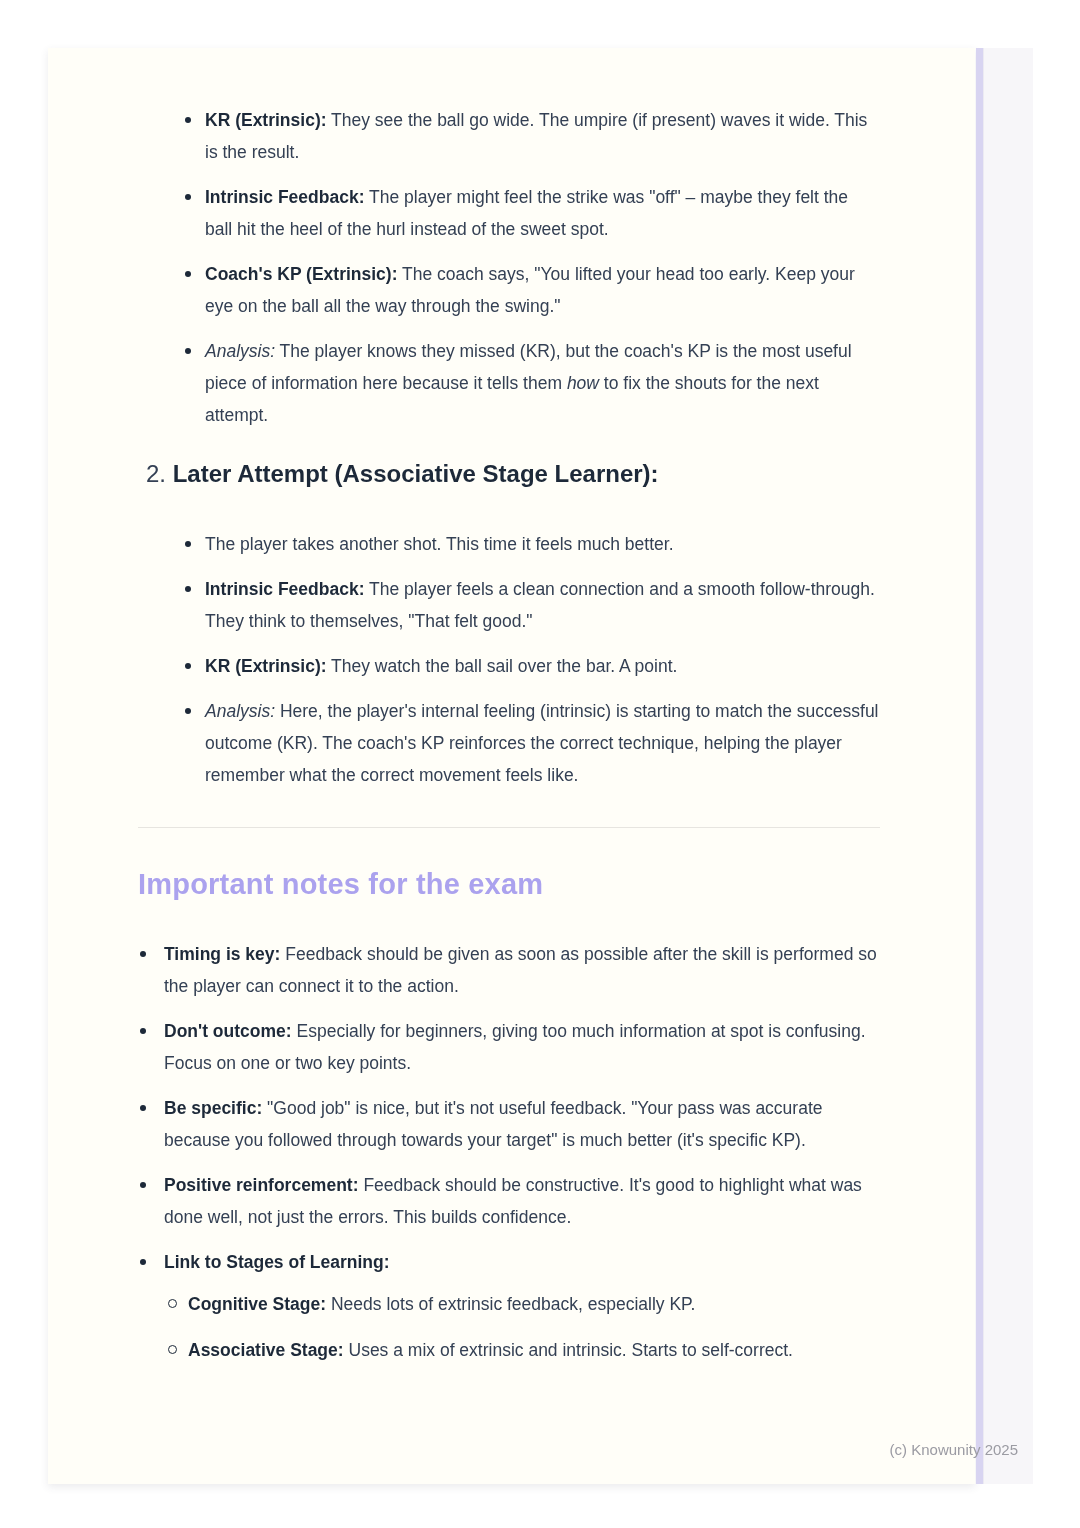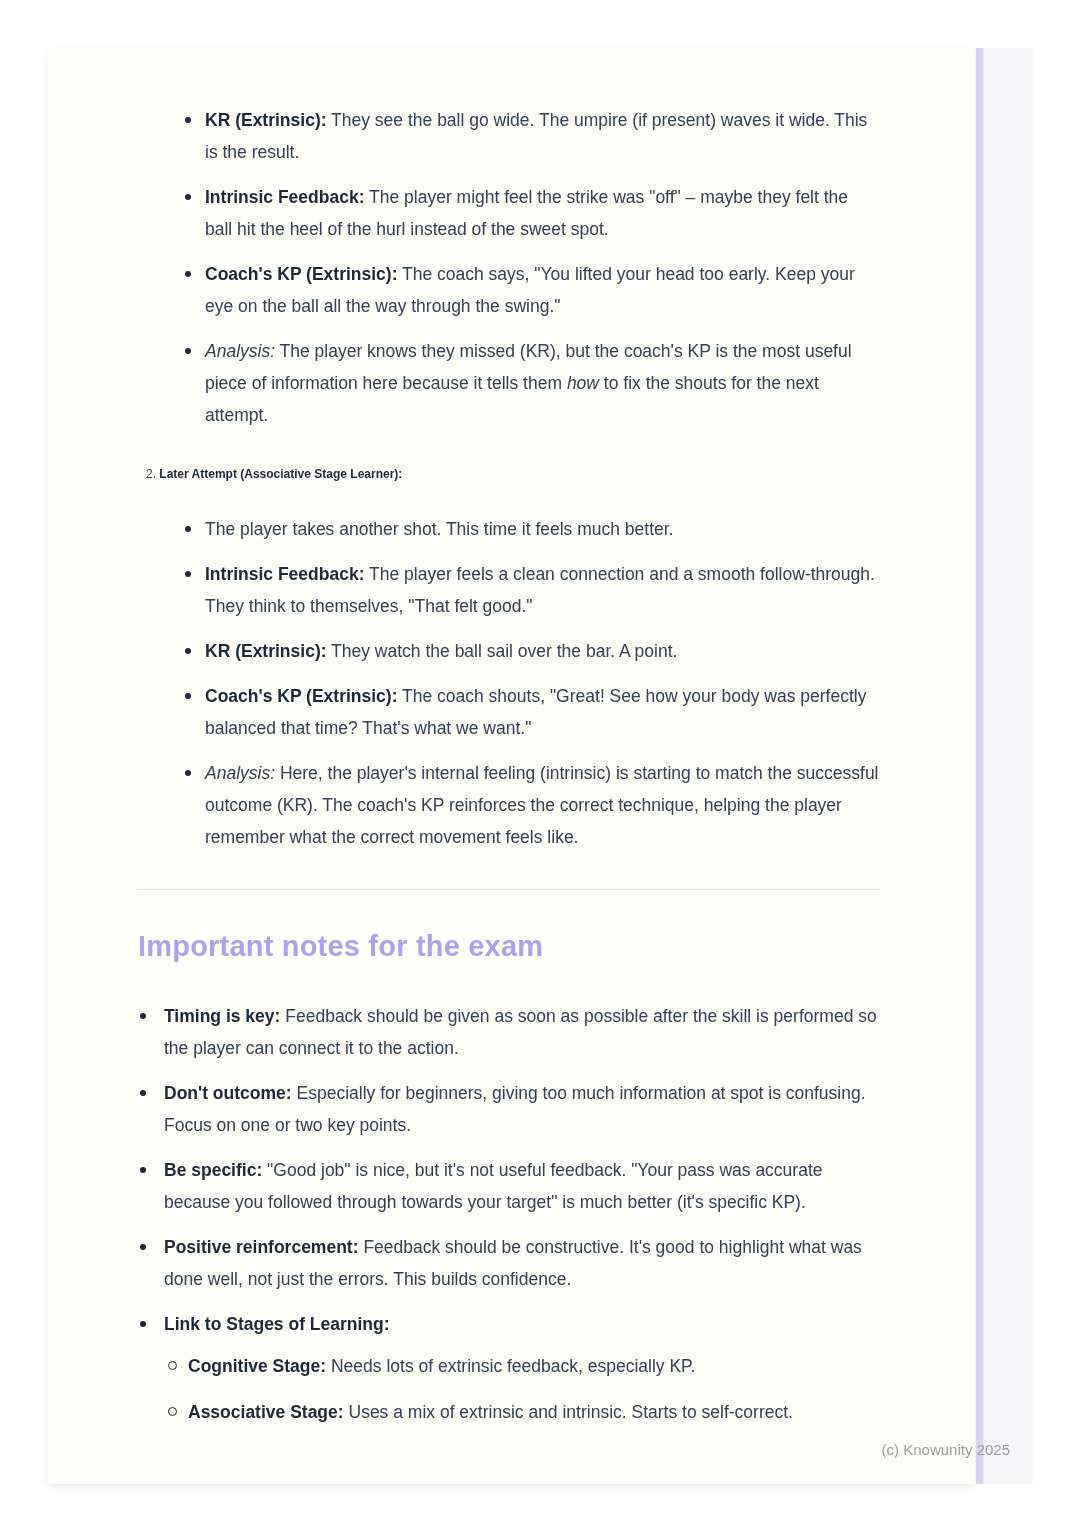--- a/index.html
+++ b/index.html
@@ -33,21 +33,21 @@
   li { position:relative; margin-bottom:13px; }
 
   
   ul.nested > li { padding-left:67px; }
   ul.nested > li::before {
     content:""; position:absolute; left:47px; top:13px;
     width:6px; height:6px; border-radius:50%; background:#1d2939;
   }
 
   
-  .numbered { margin:28px 0 24px 8px; font-size:12px; line-height:30px; }
+  .numbered { margin:28px 0 39px 8px; font-size:24px; line-height:30px; }
   .numbered .num { font-weight:400; color:#344054; }
 
   .divider { border:none; border-top:1px solid #e7e5e0; margin:36px 0 0 0; width:742px; }
 
   h2.exam-heading {
     margin:38px 0 36px 0; font-size:29px; line-height:36px;
     font-weight:700; color:#aba2ee; letter-spacing:0.2px;
   }
 
   
@@ -61,21 +61,21 @@
   
   ul.sub { margin-top:10px; }
   ul.sub > li { padding-left:24px; margin-bottom:14px; }
   ul.sub > li::before {
     content:""; position:absolute; left:4px; top:11px;
     width:7px; height:7px; border-radius:50%;
     background:transparent; border:1.6px solid #1d2939;
   }
 
   .footer-note {
-    position:absolute; left:0; top:1439px; width:1010px; text-align:right;
+    position:absolute; left:8px; top:1439px; width:1010px; text-align:right;
     font-size:15px; color:#9b9ba3; z-index:5; line-height:22px;
   }
 </style>
 </head>
 <body>
 
 <div class="stage">
 
   <div class="page-card">
     <div class="content">
@@ -110,24 +110,20 @@
         <li>
           <span>The player takes another shot. This time it feels much better.</span>
         </li>
         <li>
           <span class="b">Intrinsic Feedback:</span>
           <span>The player feels a clean connection and a smooth follow-through. They think to themselves, "That felt good."</span>
         </li>
         <li>
           <span class="b">KR (Extrinsic):</span>
           <span>They watch the ball sail over the bar. A point.</span>
-        </li>
-        <li>
-          <span class="b">Coach's KP (Extrinsic):</span>
-          <span>The coach shouts, "Great! See how your body was perfectly balanced that time? That's what we want."</span>
         </li>
         <li>
           <span class="i">Analysis:</span>
           <span>Here, the player's internal feeling (intrinsic) is starting to match the successful outcome (KR). The coach's KP reinforces the correct technique, helping the player remember what the correct movement feels like.</span>
         </li>
       </ul>
 
       <hr class="divider">
 
       <h2 class="exam-heading">Important notes for the exam</h2>

